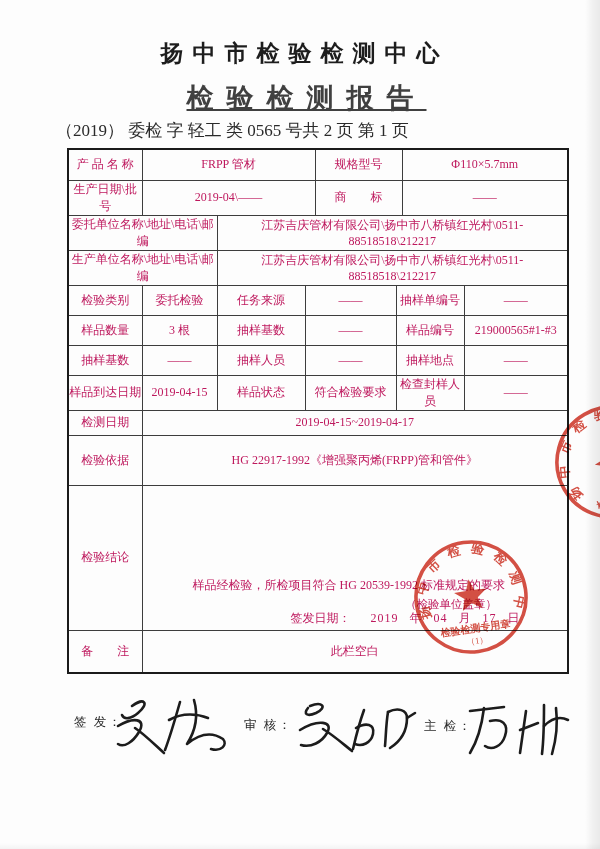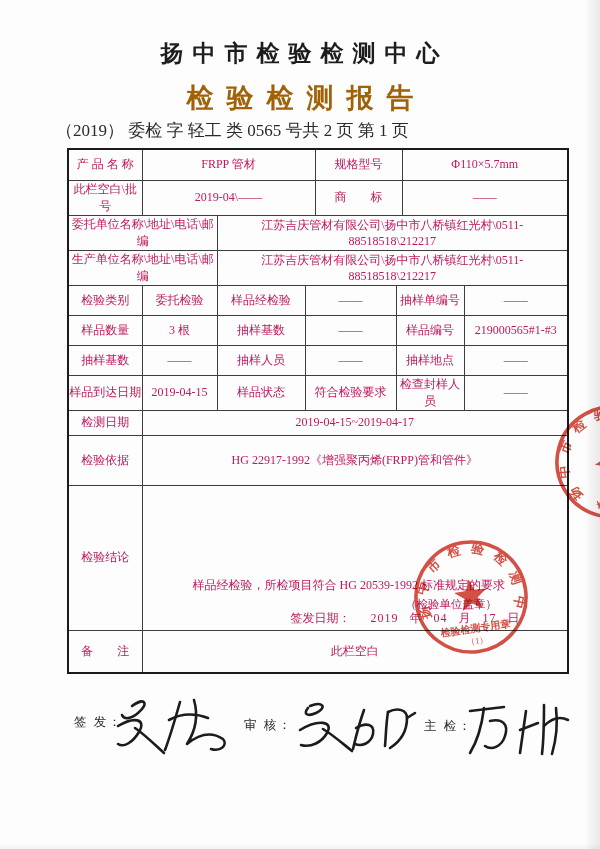--- a/index.html
+++ b/index.html
@@ -5,21 +5,21 @@
   html,body{margin:0;padding:0;}
   body{width:600px;height:849px;background:#ffffff;font-family:"Liberation Serif","DejaVu Serif",serif;color:#222;}
   .page{position:relative;width:600px;height:849px;overflow:hidden;background:#fdfdfd;}
   .scan-edge{position:absolute;top:0;right:0;width:15px;height:100%;
     background:linear-gradient(90deg,rgba(0,0,0,0) 0%,rgba(0,0,0,0.05) 55%,rgba(0,0,0,0.08) 100%);}
   .scan-edge-bottom{position:absolute;left:0;bottom:0;width:100%;height:6px;background:linear-gradient(180deg,rgba(0,0,0,0),rgba(0,0,0,0.04));}
 
   .org-title{position:absolute;top:38px;left:0;width:600px;text-align:center;
     font-size:23px;font-weight:bold;letter-spacing:9px;text-indent:9px;color:#1d1d1d;}
   .report-title{position:absolute;top:80px;left:0;width:600px;text-align:center;
-    font-size:27px;font-weight:bold;letter-spacing:13px;text-indent:13px;color:#a16207;}
+    font-size:27px;font-weight:bold;letter-spacing:13px;text-indent:13px;color:#404040;text-decoration:underline;}
   .doc-line{position:absolute;top:119px;left:56px;width:500px;font-size:17px;color:#2a2a2a;display:flex;}
 
   table.report{position:absolute;left:67px;top:148px;border-collapse:collapse;table-layout:fixed;
     border:2px solid #1b1b1b;background:transparent;}
   table.report td{border:1px solid #3d3d3d;font-size:12px;text-align:center;vertical-align:middle;
     padding:0;overflow:hidden;color:#be185d;}
   td.left{text-align:left;padding-left:8px;}
   td.sm{font-size:11px;}
   td.xs{font-size:10px;letter-spacing:0;}
   tr.r1{height:31px;} tr.r2{height:28px;} tr.r3{height:32px;} tr.r4{height:34px;}
@@ -68,37 +68,37 @@
         <col style="width:104px">
     </colgroup>
     <tbody>
         <tr class="r1">
       <td>产 品 名 称</td>
       <td colspan="3">FRPP 管材</td>
       <td colspan="2">规格型号</td>
       <td colspan="2">Φ110×5.7mm</td>
     </tr>
     <tr class="r2">
-      <td class="sm">此栏空白\批号</td>
+      <td class="sm">生产日期\批号</td>
       <td colspan="3">2019-04\——</td>
       <td colspan="2">商　　标</td>
       <td colspan="2">——</td>
     </tr>
     <tr class="r3">
       <td colspan="2" class="sm">委托单位名称\地址\电话\邮编</td>
       <td colspan="6" class="left sm">江苏吉庆管材有限公司\扬中市八桥镇红光村\0511-88518518\212217</td>
     </tr>
     <tr class="r4">
       <td colspan="2" class="sm">生产单位名称\地址\电话\邮编</td>
       <td colspan="6" class="left sm">江苏吉庆管材有限公司\扬中市八桥镇红光村\0511-88518518\212217</td>
     </tr>
     <tr class="r5">
       <td>检验类别</td>
       <td>委托检验</td>
-      <td>样品经检验</td>
+      <td>任务来源</td>
       <td colspan="2">——</td>
       <td colspan="2" class="sm">抽样单编号</td>
       <td>——</td>
     </tr>
     <tr class="r6">
       <td>样品数量</td>
       <td>3 根</td>
       <td>抽样基数</td>
       <td colspan="2">——</td>
       <td colspan="2">样品编号</td>

